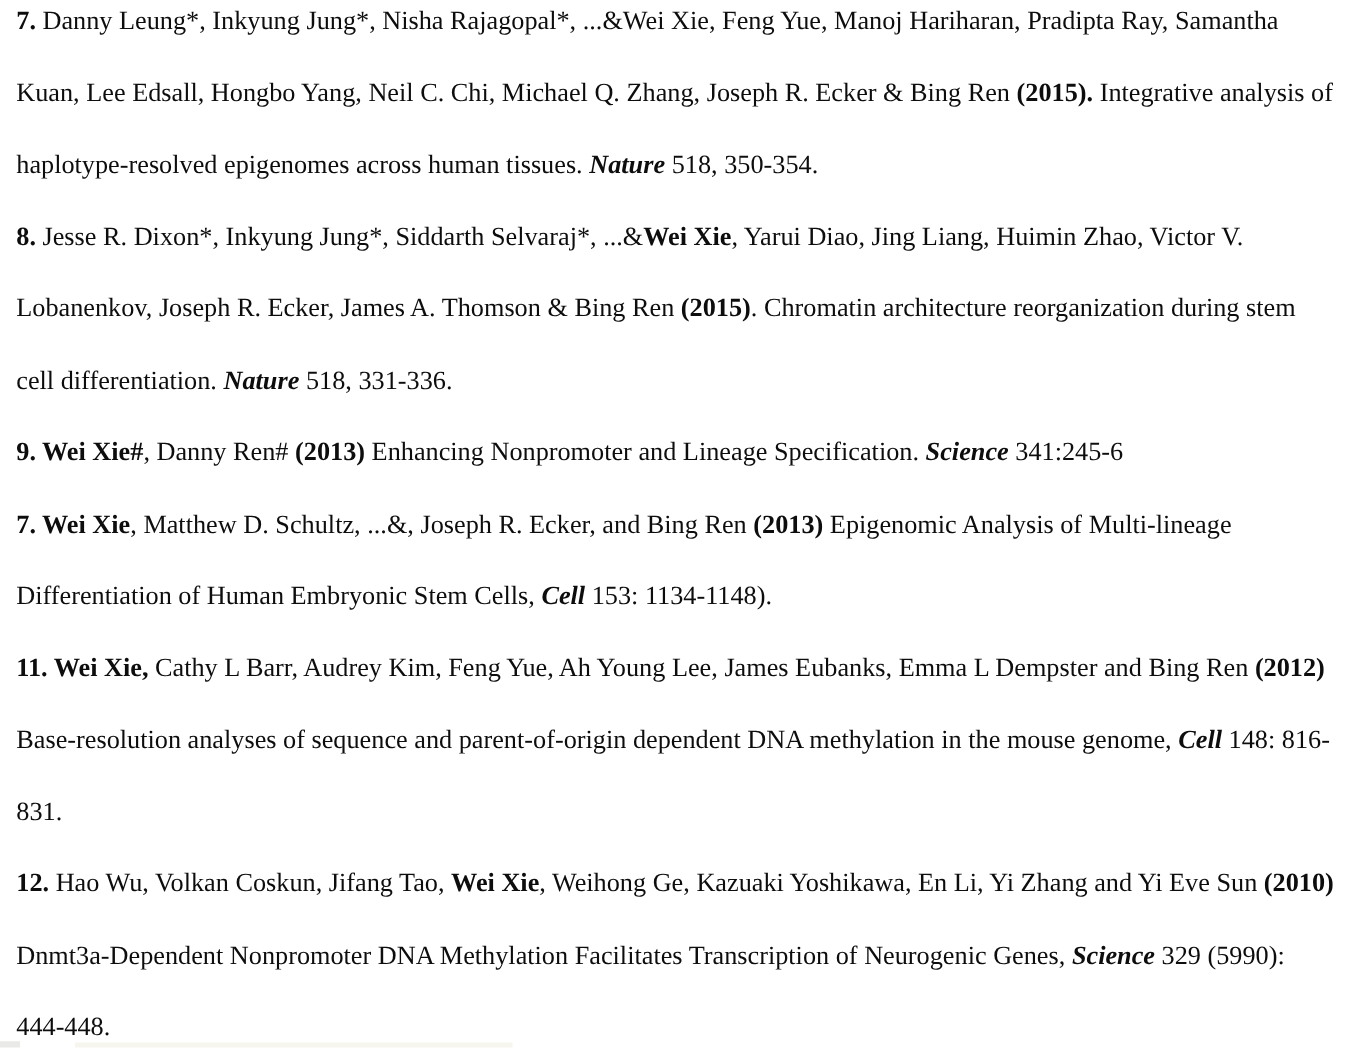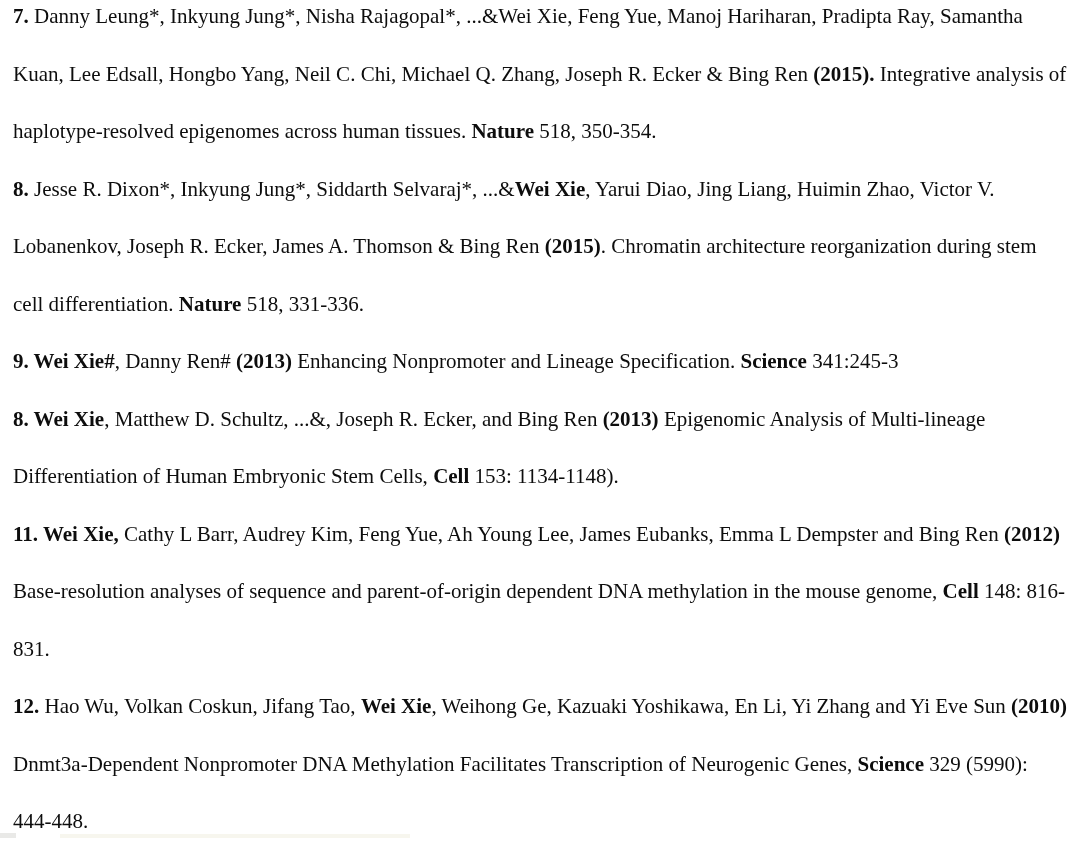--- a/index.html
+++ b/index.html
@@ -24,21 +24,21 @@
     font-family: "Liberation Serif", serif;
     font-size: 21px;
     line-height: 57.5px;
     color: #0d0d0d;
     text-rendering: optimizeLegibility;
   }
   p.ref {
     margin: 0;
   }
   .b { font-weight: bold; }
-  .i { }
+  .i { font-style: italic; }
   
   .edge-strip {
     position: absolute;
     left: 60px;
     bottom: 0;
     width: 350px;
     height: 4px;
   }
   .edge-corner {
     position: absolute;
@@ -48,20 +48,20 @@
     height: 5px;
   }
 </style>
 </head>
 <body>
 
 <div class="page" style="background: rgb(255, 255, 255);">
   <div class="refs" id="references" style="color: rgb(13, 13, 13);">
       <p class="ref"><span class="b ">7.</span><span class=""> Danny Leung*, Inkyung Jung*, Nisha Rajagopal*, ...&amp;Wei Xie, Feng Yue, Manoj Hariharan, Pradipta Ray, Samantha Kuan, Lee Edsall, Hongbo Yang, Neil C. Chi, Michael Q. Zhang, Joseph R. Ecker &amp; Bing Ren </span><span class="b ">(2015).</span><span class=""> Integrative analysis of haplotype-resolved epigenomes across human tissues. </span><span class="b i">Nature</span><span class=""> 518, 350-354.</span></p>
       <p class="ref"><span class="b ">8.</span><span class=""> Jesse R. Dixon*, Inkyung Jung*, Siddarth Selvaraj*, ...&amp;</span><span class="b ">Wei Xie</span><span class="">, Yarui Diao, Jing Liang, Huimin Zhao, Victor V. Lobanenkov, Joseph R. Ecker, James A. Thomson &amp; Bing Ren </span><span class="b ">(2015)</span><span class="">. Chromatin architecture reorganization during stem cell differentiation. </span><span class="b i">Nature</span><span class=""> 518, 331-336.</span></p>
-      <p class="ref"><span class="b ">9. Wei Xie#</span><span class="">, Danny Ren# </span><span class="b ">(2013)</span><span class=""> Enhancing Nonpromoter and Lineage Specification. </span><span class="b i">Science</span><span class=""> 341:245-3</span></p>
-      <p class="ref"><span class="b ">8. Wei Xie</span><span class="">, Matthew D. Schultz, ...&amp;,  Joseph R. Ecker, and Bing Ren </span><span class="b ">(2013)</span><span class=""> Epigenomic Analysis of Multi-lineage Differentiation of Human Embryonic Stem Cells, </span><span class="b i">Cell</span><span class=""> 153: 1134-1148).</span></p>
+      <p class="ref"><span class="b ">9. Wei Xie#</span><span class="">, Danny Ren# </span><span class="b ">(2013)</span><span class=""> Enhancing Nonpromoter and Lineage Specification. </span><span class="b i">Science</span><span class=""> 341:245-6</span></p>
+      <p class="ref"><span class="b ">7. Wei Xie</span><span class="">, Matthew D. Schultz, ...&amp;,  Joseph R. Ecker, and Bing Ren </span><span class="b ">(2013)</span><span class=""> Epigenomic Analysis of Multi-lineage Differentiation of Human Embryonic Stem Cells, </span><span class="b i">Cell</span><span class=""> 153: 1134-1148).</span></p>
       <p class="ref"><span class="b ">11. Wei Xie,</span><span class=""> Cathy L Barr, Audrey Kim, Feng Yue, Ah Young Lee, James Eubanks, Emma L Dempster and Bing Ren </span><span class="b ">(2012)</span><span class=""> Base-resolution analyses of sequence and parent-of-origin dependent DNA methylation in the mouse genome, </span><span class="b i">Cell</span><span class=""> 148: 816-831.</span></p>
       <p class="ref"><span class="b ">12.</span><span class=""> Hao Wu, Volkan Coskun, Jifang Tao, </span><span class="b ">Wei Xie</span><span class="">, Weihong Ge, Kazuaki Yoshikawa, En Li, Yi Zhang and Yi Eve Sun </span><span class="b ">(2010)</span><span class=""> Dnmt3a-Dependent Nonpromoter DNA Methylation Facilitates Transcription of Neurogenic Genes, </span><span class="b i">Science</span><span class=""> 329 (5990): 444-448.</span></p>
     </div>
   <div class="edge-strip" style="background: rgb(247, 246, 238);"></div>
   <div class="edge-corner" style="background: rgb(233, 233, 231);"></div>
 </div>
 
 </body></html>

